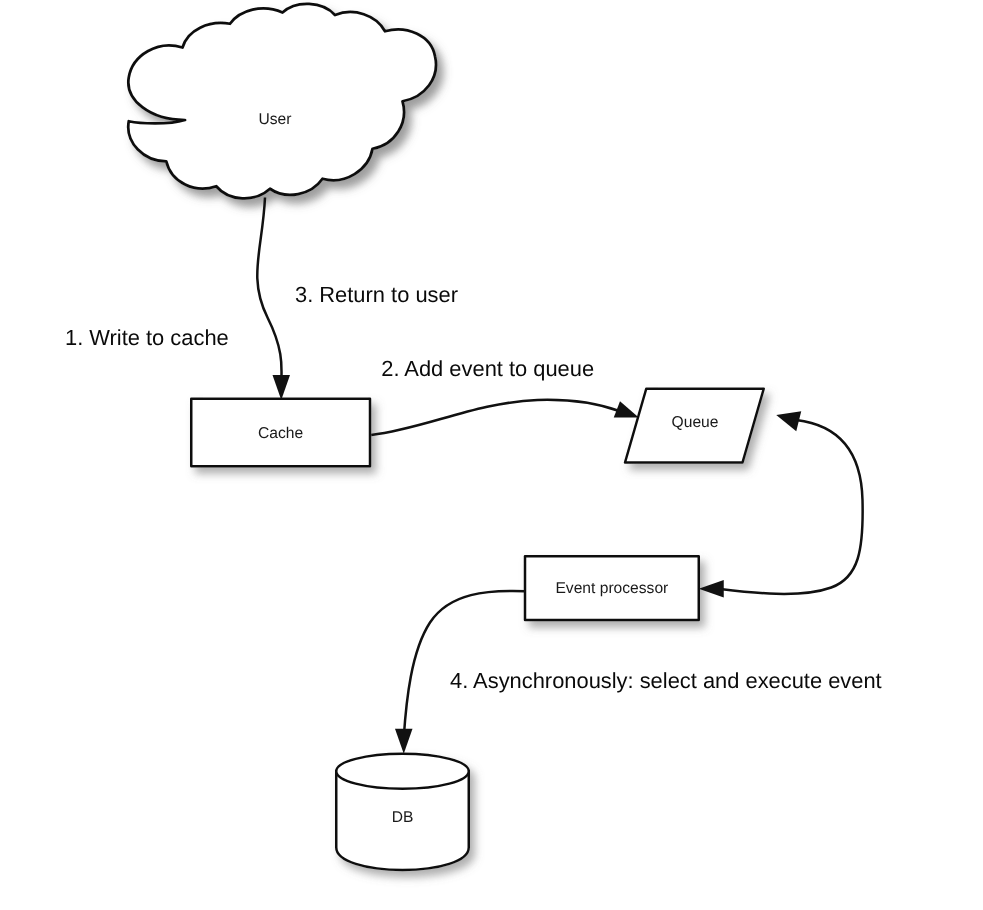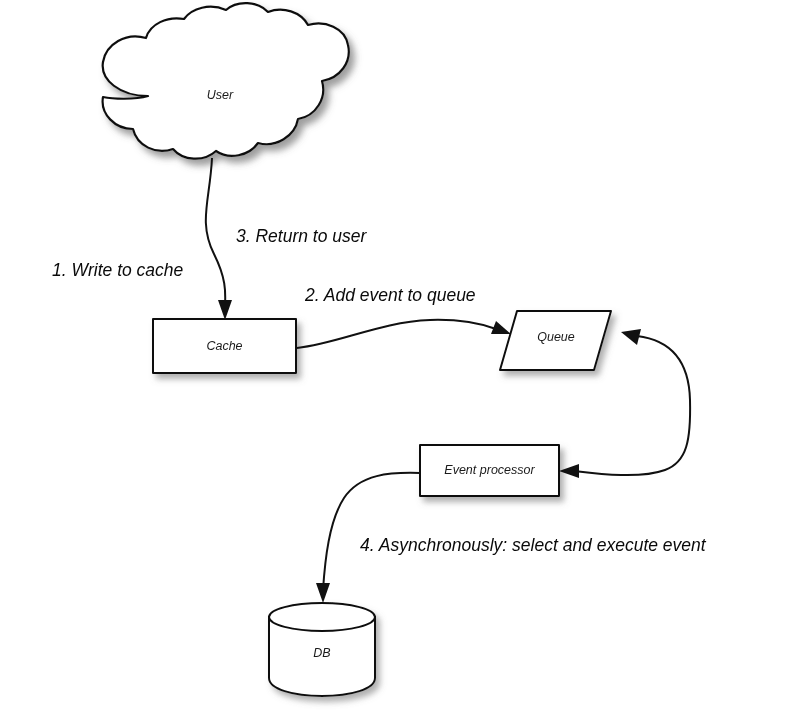--- a/index.html
+++ b/index.html
@@ -15,21 +15,20 @@
     overflow: hidden;
     font-family: "Liberation Sans", sans-serif;
     color: #000000;
   }
   #diagram-root {
     position: absolute;
     top: 0;
     left: 0;
     width: 786px;
     height: 568px;
-    font-style: italic;
   }
   svg {
     display: block;
     width: 786px;
     height: 728px;
   }
   .node-shape {
     fill: #ffffff;
     stroke: #111111;
     stroke-width: 2;

